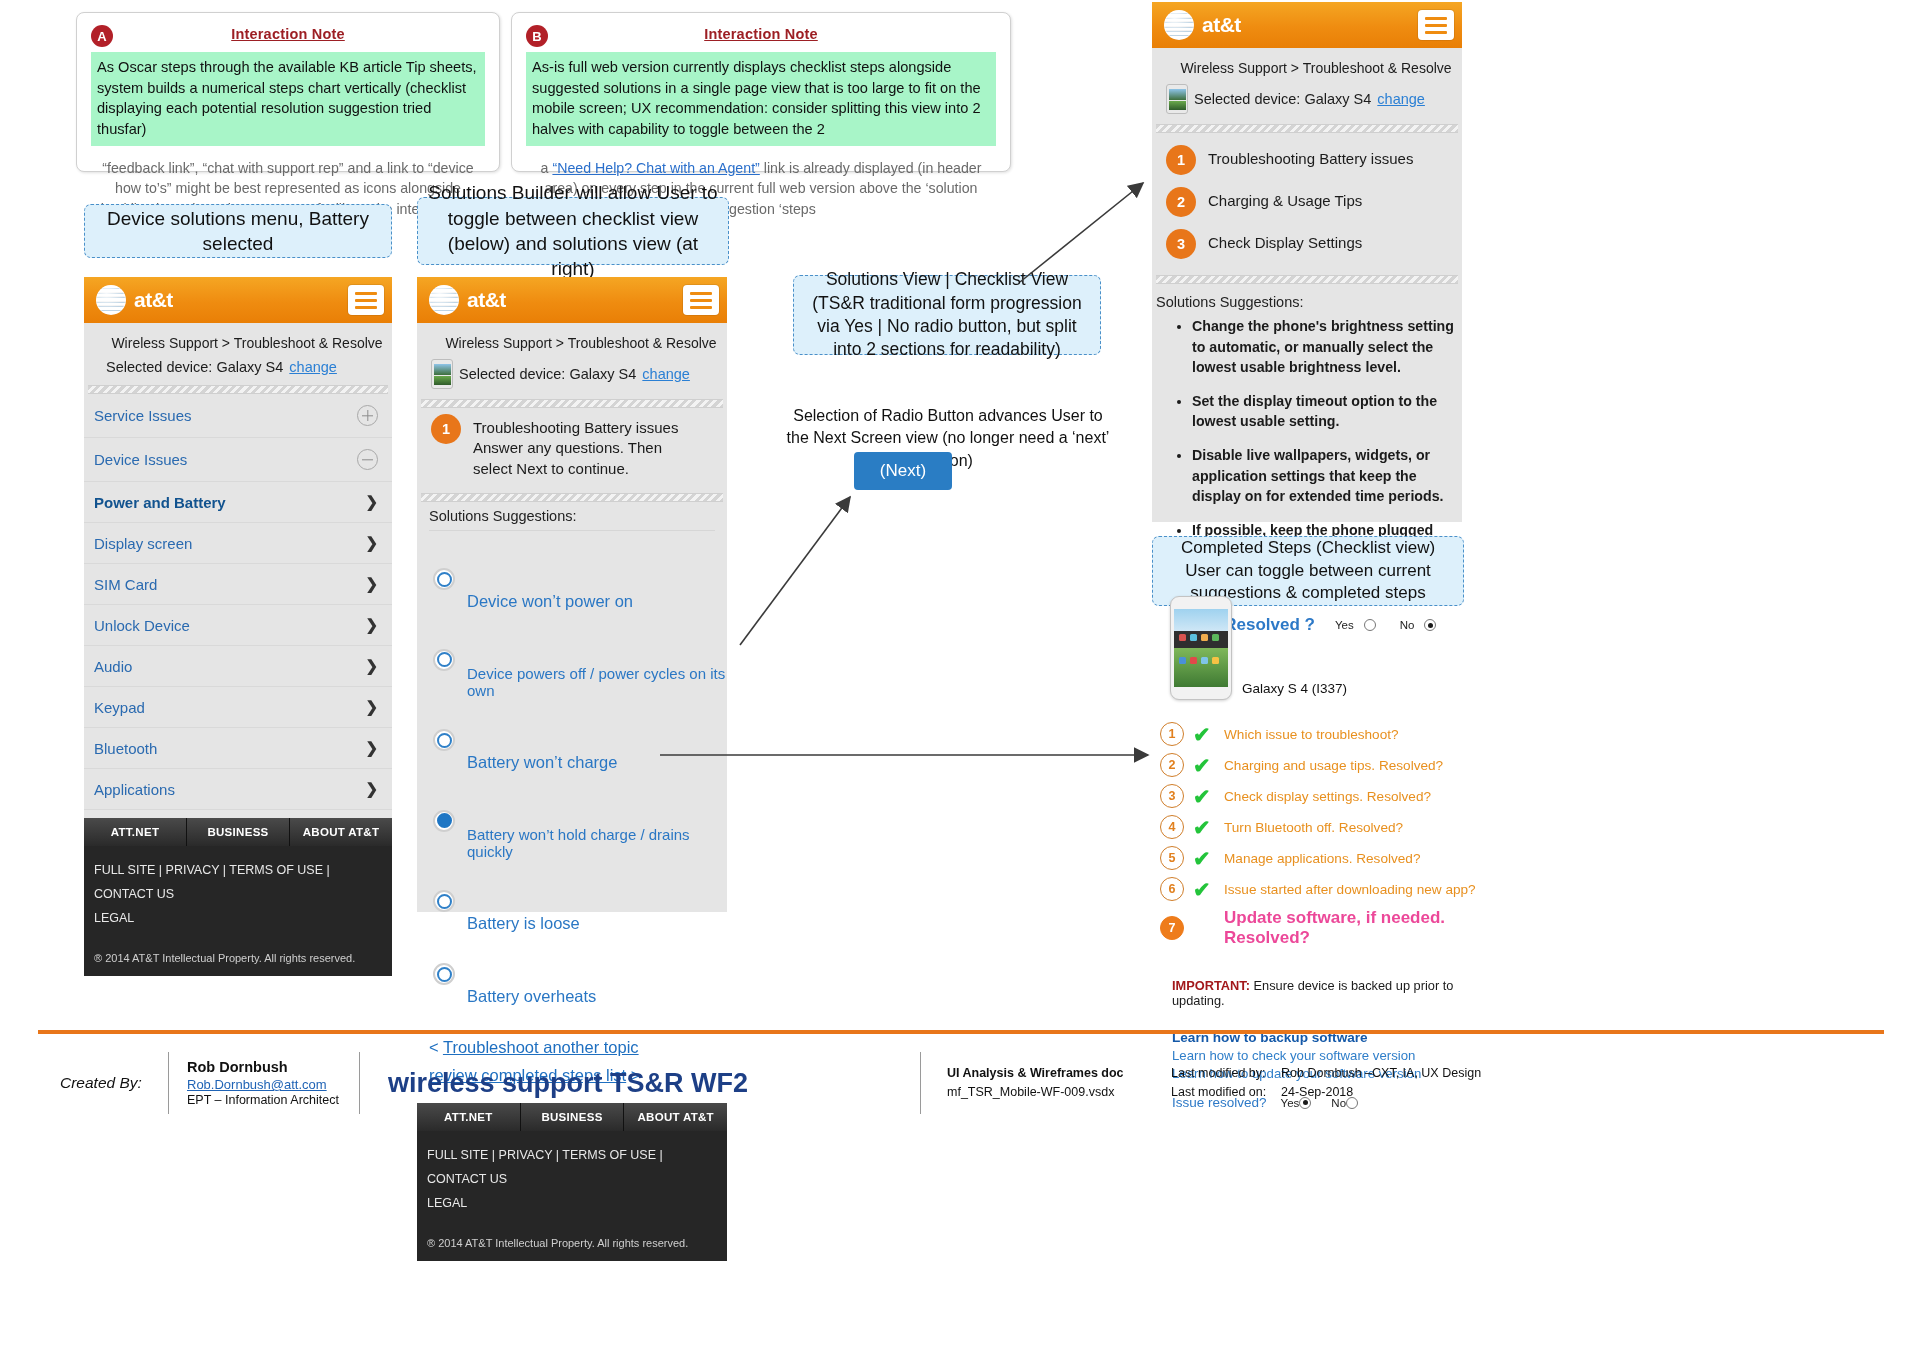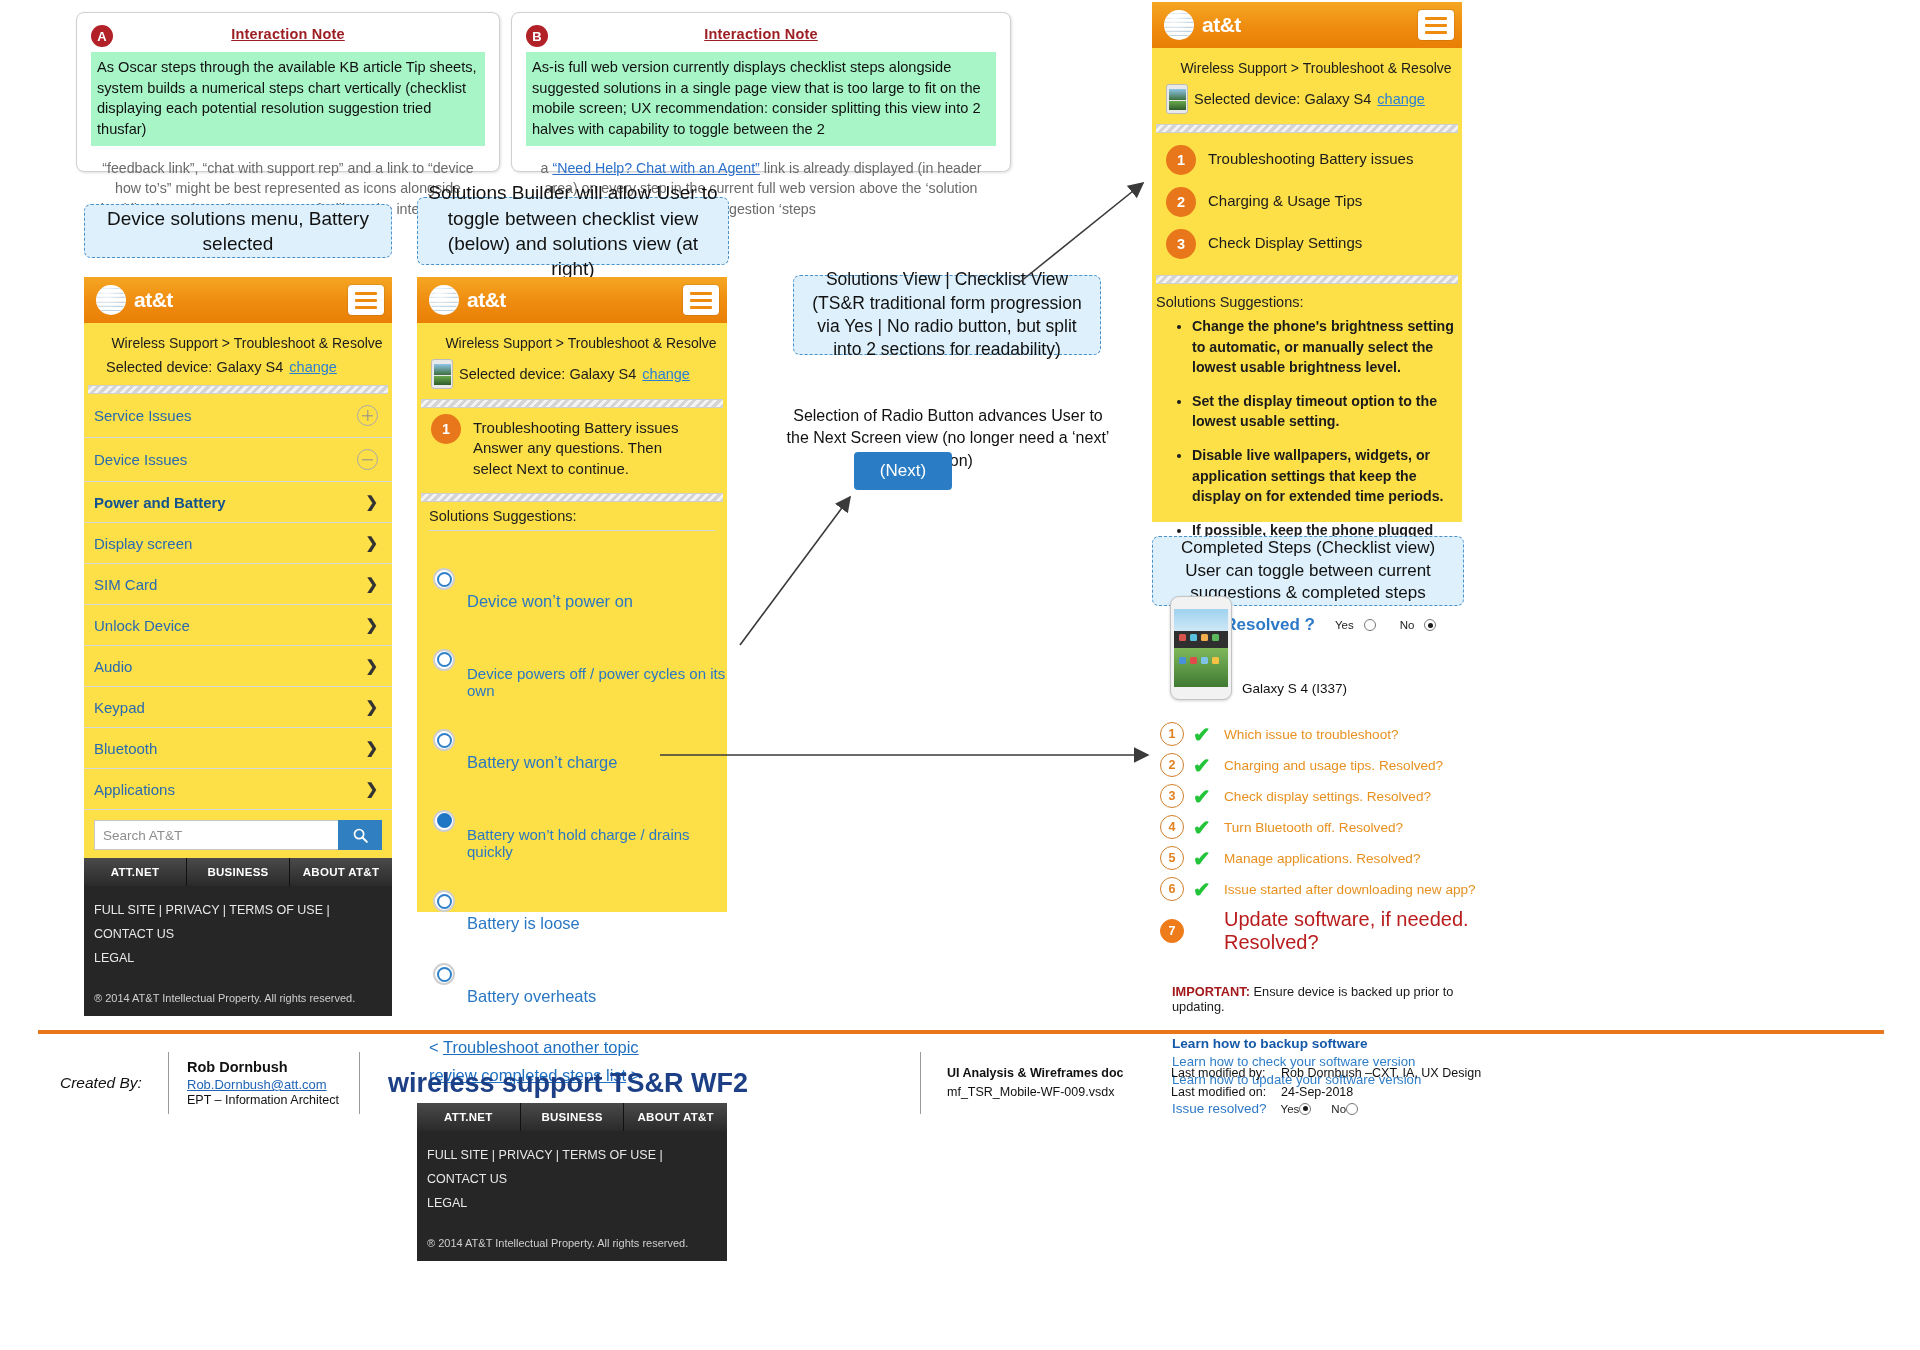--- a/index.html
+++ b/index.html
@@ -41,21 +41,21 @@
 
   
   .callout {
     background:#ddf0fb; border:1.6px dashed #4a90c9; border-radius:7px;
     color:#111; font-size:19px; line-height:1.33; text-align:center;
     display:flex; align-items:center; justify-content:center;
     padding:6px 10px;
   }
 
   
-  .phone { background:#fde047; }
+  .phone { background:#e5e5e5; }
   .att-bar {
     height:46px; background:linear-gradient(180deg,#f5a623 0%,#ef8c10 55%,#e97f06 100%);
     display:flex; align-items:center; padding:0 8px 0 12px; justify-content:space-between;
   }
   .att-logo { display:flex; align-items:center; gap:8px; }
   .globe {
     width:30px; height:30px; border-radius:50%;
     background:
       repeating-linear-gradient(180deg,#fff 0 2.6px, #f2f2f2 2.6px 3.4px, #bfd4e4 3.4px 4.4px),
       #2aa7e0;
@@ -154,21 +154,21 @@
   
   .chk-row { display:flex; align-items:center; gap:9px; margin-bottom:7px; }
   .chk-num {
     width:24px; height:24px; border-radius:50%; border:1.5px solid #d07e2a;
     color:#e1801e; font-size:12.5px; font-weight:bold;
     display:flex; align-items:center; justify-content:center; flex:none; background:#fff;
   }
   .chk-num.filled { background:#ee7c1b; color:#fff; border-color:#ee7c1b; }
   .tick { color:#23c43a; font-size:21px; font-weight:bold; line-height:1; width:22px; flex:none; }
   .chk-txt { color:#e8901f; font-size:13.6px; }
-  .chk-txt.dark { color:#b91c1c; font-weight:normal; font-size:20px; }
+  .chk-txt.dark { color:#ec4899; font-weight:bold; font-size:17px; }
 
   .important { font-size:12.8px; color:#1b1b1b; }
   .important b { color:#a2181b; }
   .learn-bold { color:#1559a8; font-weight:bold; font-size:13.6px; }
   .learn { color:#2f7ec9; font-size:13.2px; }
 
   
   .nextbtn {
     background:#2a7dc4; color:#fff; font-size:17px; text-align:center;
     padding:9px 0; border-radius:4px; width:98px;
@@ -296,29 +296,20 @@
     <div class="menu-row">
       <span>Bluetooth</span>
       <span class="chev">❯</span>
     </div>
     <div class="menu-row">
       <span>Applications</span>
       <span class="chev">❯</span>
     </div>
   </div>
 
-  <div class="searchwrap">
-    <div class="searchbox">Search AT&amp;T</div>
-    <div class="searchbtn">
-      <svg viewBox="0 0 24 24">
-          <circle cx="10" cy="10" r="6.5" fill="none" stroke="#fff" stroke-width="2.4"></circle>
-          <line x1="14.8" y1="14.8" x2="21" y2="21" stroke="#fff" stroke-width="2.8" stroke-linecap="round"></line>
-        </svg>
-    </div>
-  </div>
 
   <div class="blackfoot">
     <div class="foot-tabs">
       <div class="foot-tab">ATT.NET</div>
       <div class="foot-tab">BUSINESS</div>
       <div class="foot-tab">ABOUT AT&amp;T</div>
     </div>
     <div class="foot-links">
       <div>FULL SITE | PRIVACY | TERMS OF USE | CONTACT US</div>
       <div>LEGAL</div>

